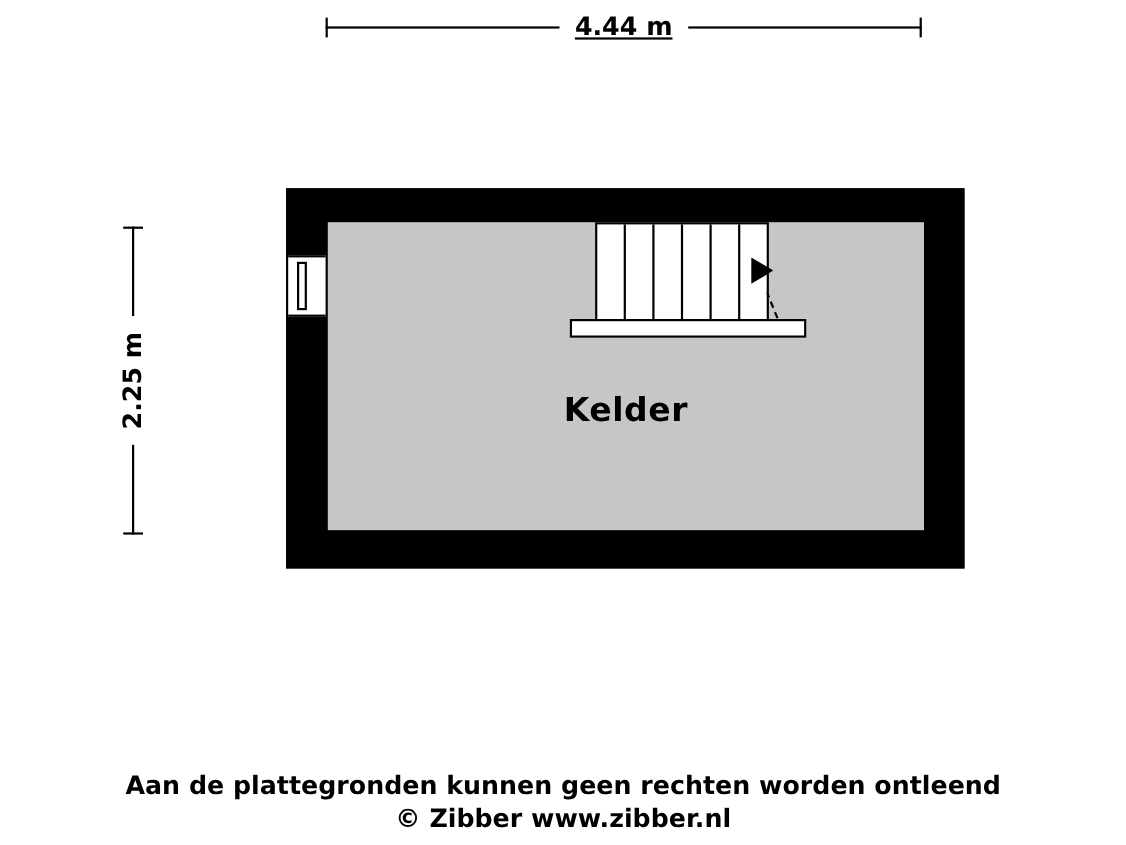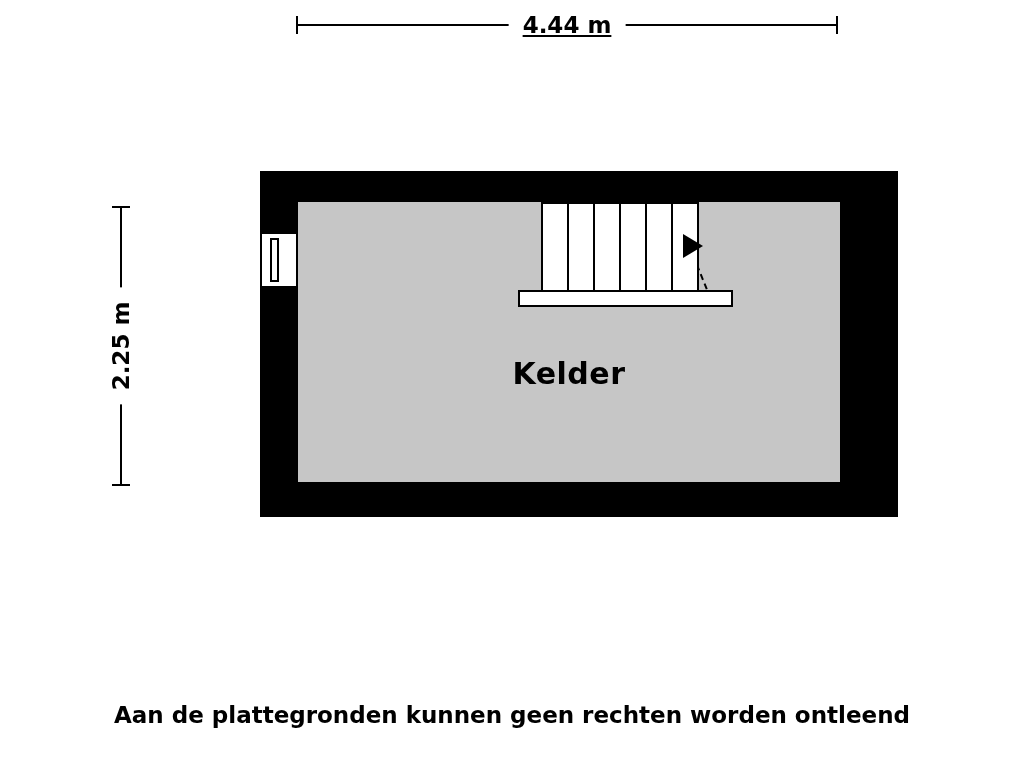--- a/index.html
+++ b/index.html
@@ -102,21 +102,20 @@
     white-space: nowrap;
   }
 
   
   .plan {
     position: absolute;
     left: 260px;
     top: 171px;
     width: 617px;
     height: 346px;
-    padding-left: 21px;
   }
   .outer-wall {
     position: absolute;
     left: 0; top: 0;
     width: 100%;
     height: 100%;
     background: #000000;
   }
   .room-floor {
     position: absolute;
@@ -284,15 +283,16 @@
       </div>
       <div class="arrow"></div>
       <div class="landing"></div>
     </div>
 
     <div class="room-label">Kelder</div>
   </div>
 
   <div class="footer">
     <div class="line1">Aan de plattegronden kunnen geen rechten worden ontleend</div>
+    <div class="line2">© Zibber www.zibber.nl</div>
   </div>
 
 </div>
 
 </body></html>

